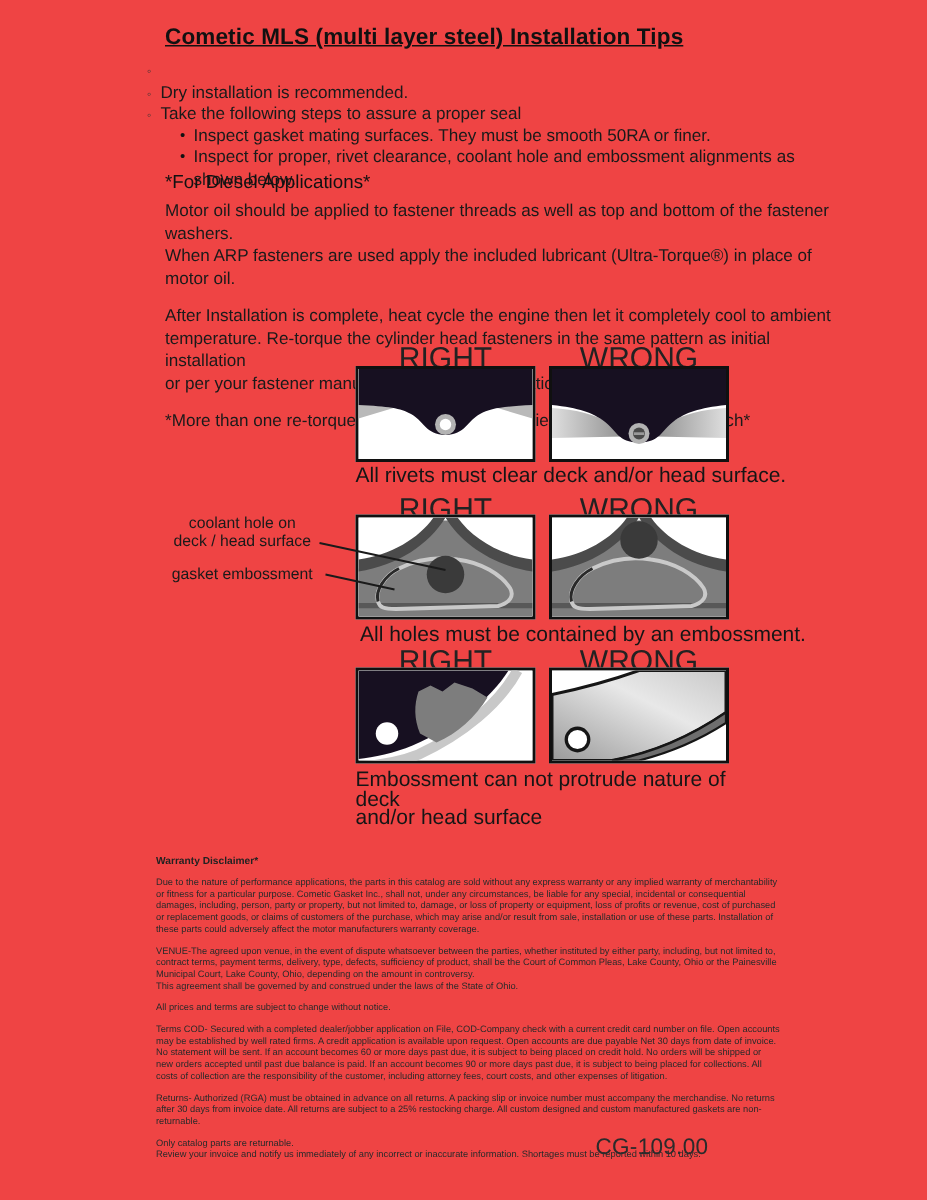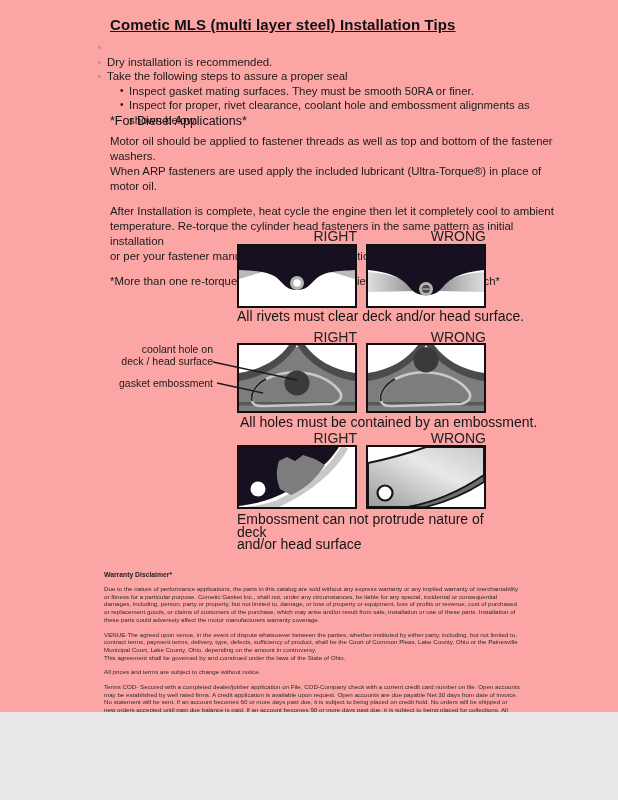--- a/index.html
+++ b/index.html
@@ -1,41 +1,41 @@
 <!DOCTYPE html>
 <html><head>
 <meta charset="utf-8">
 <style>
   html,body { margin:0; padding:0; background:#e8e8e8; }
   .page {
-    position:relative; width:618px; height:712px; margin:0 auto;
-    background:#fca5a5; overflow:hidden;
+    position:relative; width:618px; height:800px; margin:0 auto;
+    background:#ef4444; overflow:hidden;
     font-family:"Liberation Sans","DejaVu Sans",sans-serif;
     color:#1a1a1a;
   }
   
   .header-block { position:absolute; left:98px; top:16px; width:462px; }
   .doc-title {
     margin:0 0 7px 12px; font-size:15px; font-weight:bold;
     text-decoration:underline; letter-spacing:.1px; color:#111;
   }
   .b1 { display:flex; font-size:11.4px; line-height:14.6px; }
   .b1 .marker { width:9px; flex:0 0 9px; font-size:8px; line-height:14.6px; transform:translateY(1px); color:#333; }
   .b2 { display:flex; font-size:11.4px; line-height:14.6px; margin-left:22px; }
   .b2 .marker { width:9px; flex:0 0 9px; font-size:10px; line-height:14.6px; color:#111; }
   
   .diesel-block { position:absolute; left:110px; top:114px; width:455px; }
   .diesel-heading { margin:0 0 6px 0; font-size:12.5px; font-weight:normal; color:#111; }
   .diesel-p { margin:0 0 10px 0; font-size:11.4px; line-height:15px; white-space:pre-line; }
   
-  .panel-title { position:absolute; width:120px; text-align:right; font-size:14px; color:#222; }
+  .panel-title { position:absolute; width:120px; text-align:center; font-size:20px; color:#222; }
   .panel { position:absolute; width:116px; border:2px solid #101010; background:#fff; }
   .panel svg { display:block; }
   .caption { position:absolute; font-size:14px; line-height:12.5px; color:#151515; white-space:pre-line; }
-  .annot { position:absolute; width:103px; text-align:right; font-size:10.5px; line-height:11.6px; color:#1a1a1a; white-space:pre-line; }
+  .annot { position:absolute; width:103px; text-align:center; font-size:10.5px; line-height:11.6px; color:#1a1a1a; white-space:pre-line; }
   .pointer-overlay { position:absolute; left:205px; top:350px; width:100px; height:50px; z-index:6; }
   
   .warranty { position:absolute; left:104px; top:571px; width:416px; }
   .warranty-heading { margin:0 0 7px 0; font-size:6.8px; font-weight:bold; color:#222; }
   .warranty-p { margin:0 0 7px 0; font-size:6.2px; line-height:7.7px; color:#2a2a2a; white-space:pre-line; }
   
   .footer-code { position:absolute; left:365px; top:756px; font-size:15px; color:#2b2b2b; letter-spacing:.2px;margin-left:32px; }
 </style>
 </head>
 <body>

